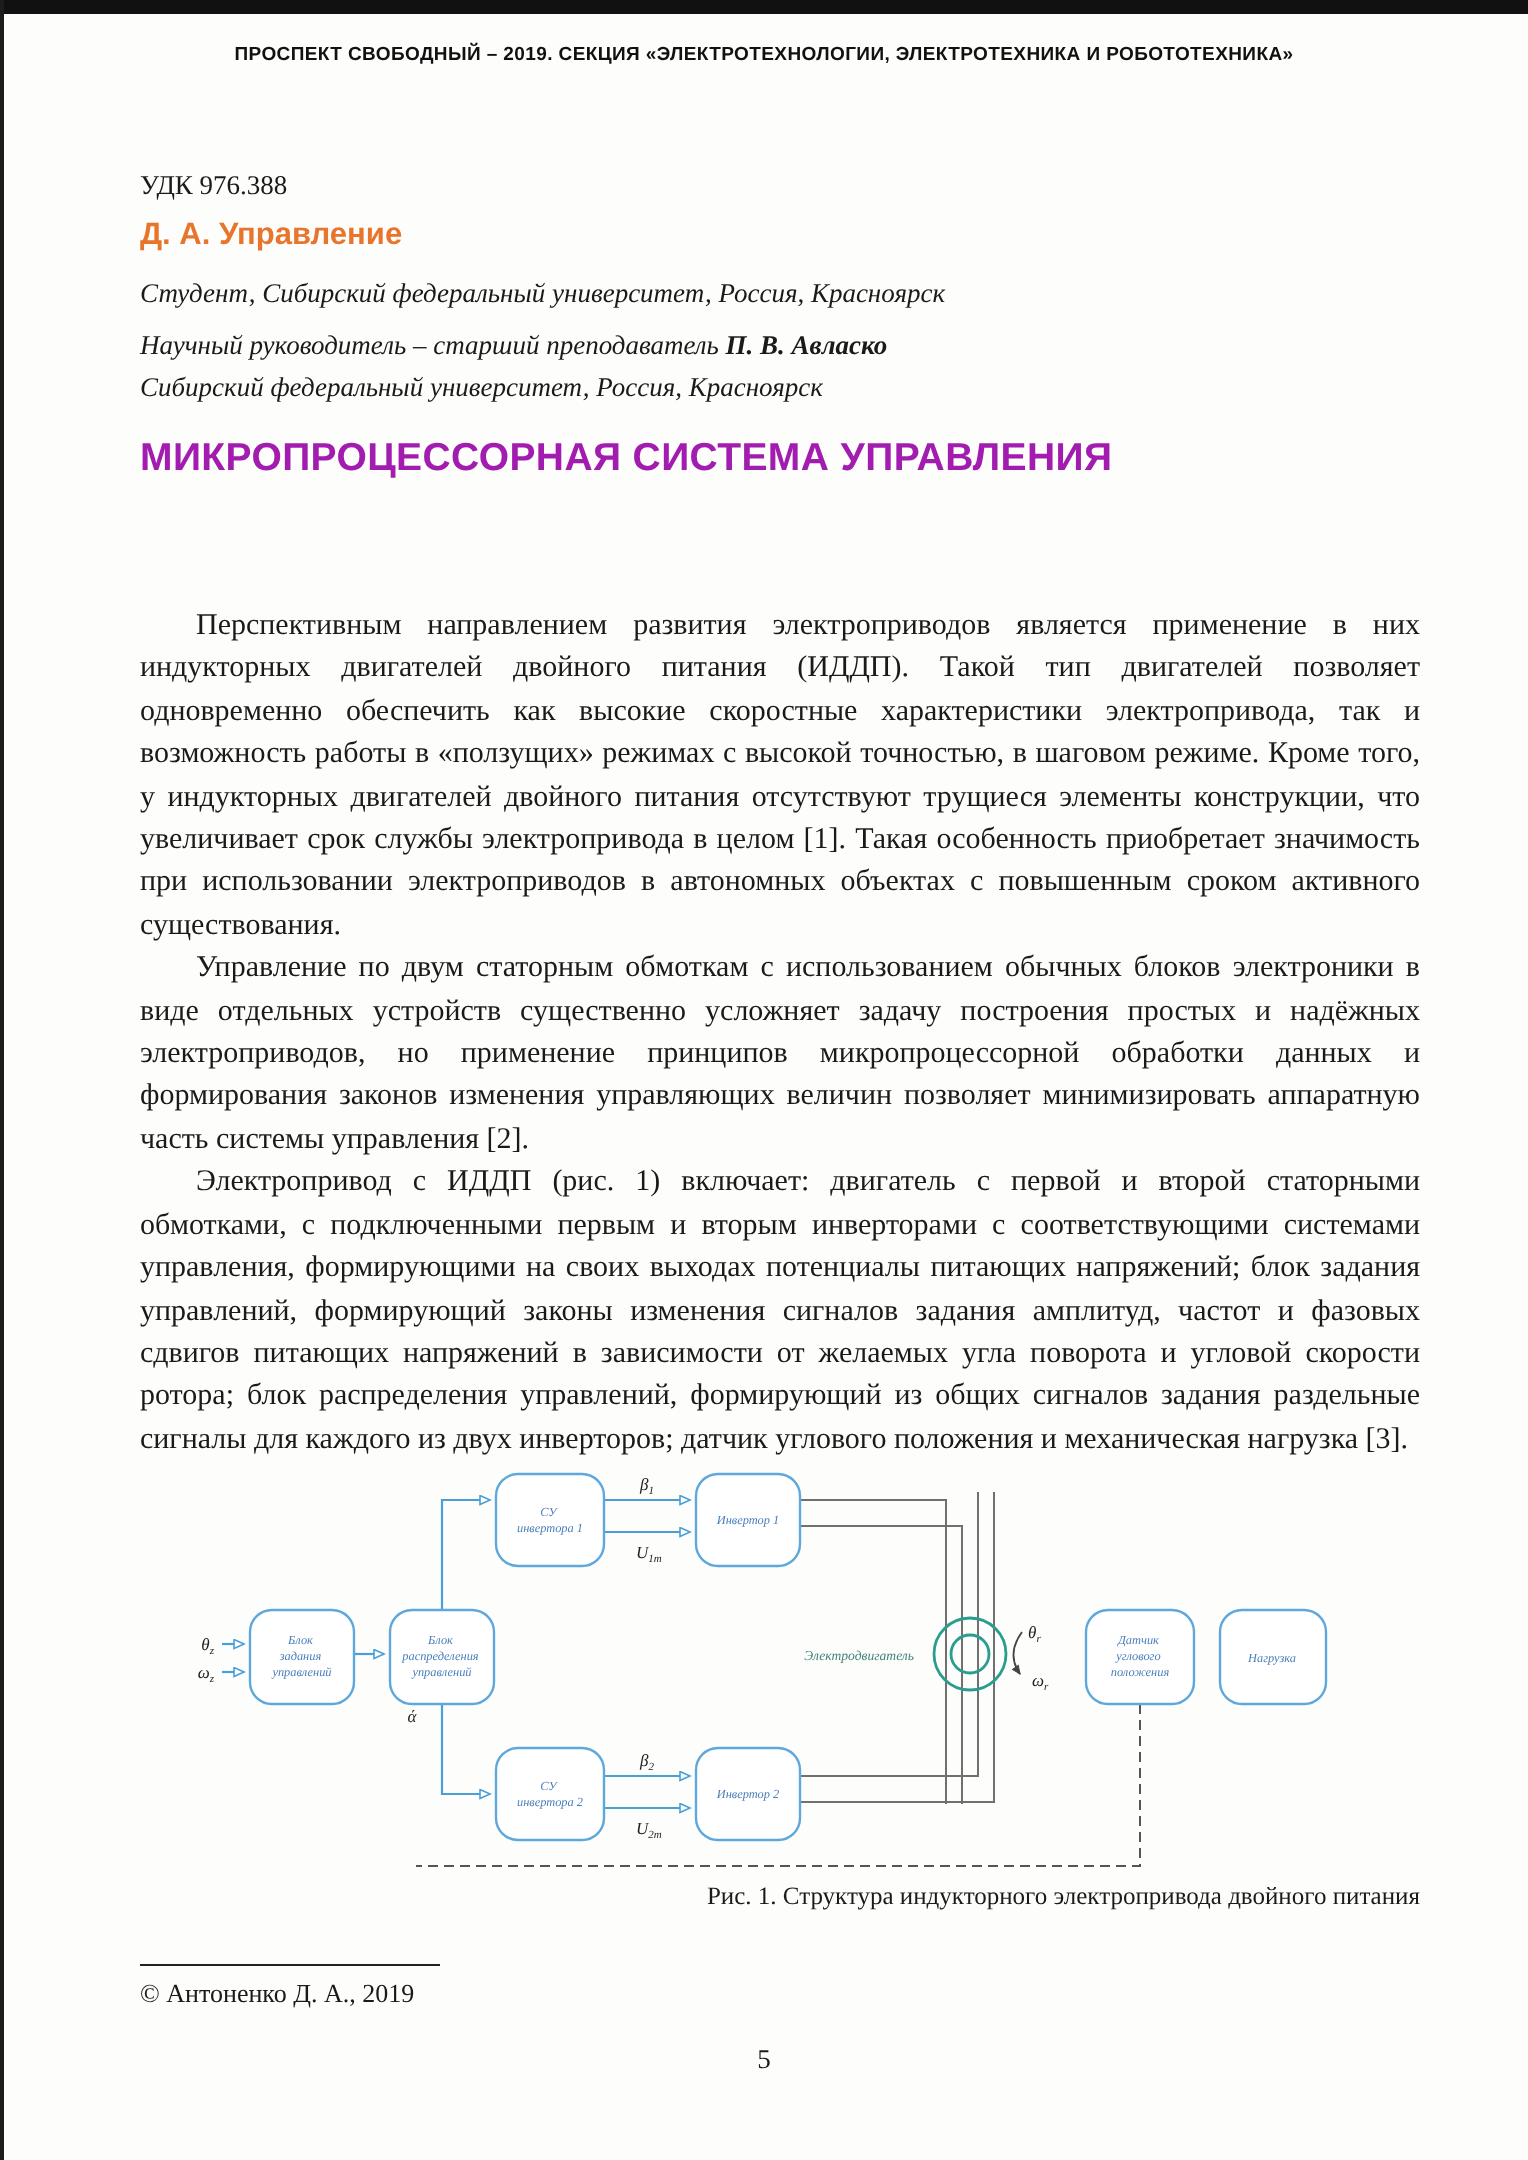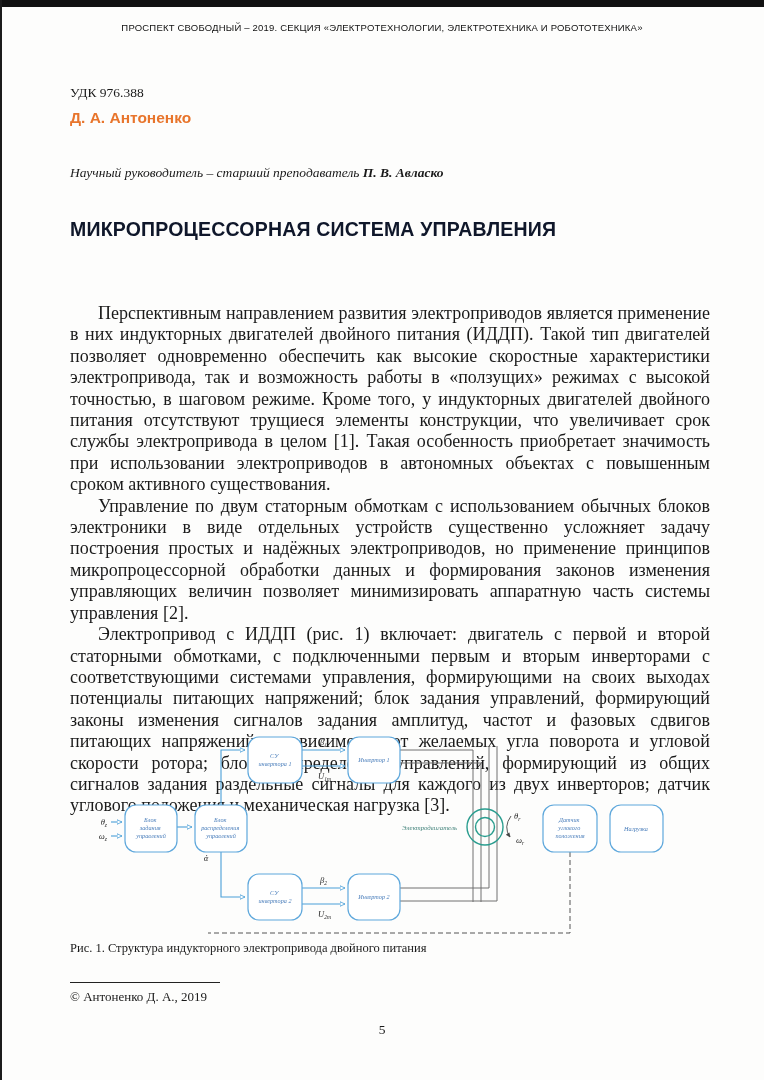--- a/index.html
+++ b/index.html
@@ -5,43 +5,43 @@
   html,body{margin:0;padding:0;background:#777;}
   .page{
     position:relative;width:764px;height:1080px;background:#fdfdfc;
     font-family:"Liberation Serif", serif;color:#1a1a1a;overflow:hidden;
     box-shadow:0 0 8px rgba(0,0,0,.5);
   }
   .scan-top{position:absolute;left:0;top:0;width:764px;height:7px;background:#111;}
   .scan-left{position:absolute;left:0;top:0;width:2px;height:1080px;background:#1c1c1c;}
   .running-header{
     position:absolute;left:0;top:22px;width:764px;text-align:center;
-    font-family:"Liberation Sans", sans-serif;font-weight:normal;font-size:9.5px;
+    font-family:"Liberation Sans", sans-serif;font-weight:bold;font-size:9.5px;
     letter-spacing:.2px;color:#111;
   }
   .udk{position:absolute;left:70px;top:85px;font-size:13.5px;}
   .author{
     position:absolute;left:70px;top:109px;
     font-family:"Liberation Sans", sans-serif;font-weight:bold;font-size:15.5px;
   }
   .affil{position:absolute;left:70px;font-style:italic;font-size:13.5px;}
   .affil b{font-style:italic;}
   .title{
     position:absolute;left:70px;top:217px;width:640px;
     font-family:"Liberation Sans", sans-serif;font-weight:bold;font-size:19.5px;
     line-height:25px;letter-spacing:.2px;
   }
   .body-text{
     position:absolute;left:70px;top:303px;width:640px;
-    font-size:18px;line-height:21.4px;text-align:justify;
+    font-size:15px;line-height:21.4px;text-align:justify;
   }
   .body-text p{margin:0;text-indent:28px;}
   .figure{position:absolute;left:95px;top:730px;width:580px;height:212px;}
   .caption{
-    position:absolute;left:70px;top:941px;width:640px;text-align:left;font-size:12.5px;font-family:Liberation Serif, serif;
+    position:absolute;left:70px;top:941px;width:640px;text-align:right;font-size:12.5px;font-family:Liberation Serif, serif;
   }
   .foot-rule{position:absolute;left:70px;top:982px;width:150px;border-top:1.5px solid #222;}
   .copyright{position:absolute;left:70px;top:989px;font-size:13px;}
   .page-number{position:absolute;left:0;top:1022px;width:764px;text-align:center;font-size:13.5px;}
 
   
   .dg-node-label{font-family:"Liberation Serif", serif;font-style:italic;font-size:6.2px;fill:#4a7ebb;text-anchor:middle;}
   .dg-sig{font-family:"Liberation Serif", serif;font-style:italic;font-size:8.5px;fill:#222;}
   .dg-sub{font-size:5.5px;}
   .dg-motor-label{font-family:"Liberation Serif", serif;font-style:italic;font-size:6.8px;fill:#43837b;text-anchor:end;}
@@ -50,27 +50,29 @@
 <body>
 
 <div class="page">
   <div class="scan-top"></div>
   <div class="scan-left"></div>
 
   <div class="running-header">ПРОСПЕКТ СВОБОДНЫЙ – 2019. СЕКЦИЯ «ЭЛЕКТРОТЕХНОЛОГИИ, ЭЛЕКТРОТЕХНИКА И РОБОТОТЕХНИКА»</div>
 
   <div class="udk">УДК 976.388</div>
 
-  <div class="author" style="color:#E8752C;">Д. А. Антоненко</div>
+  <div class="author" style="color:#E8752C;">Д. А. Управление</div>
 
+  <div class="affil" style="top:139px;">Студент, Сибирский федеральный университет, Россия, Красноярск</div>
 
   <div class="affil" style="top:165px;"><span>Научный руководитель – старший преподаватель </span><b>П. В. Авласко</b></div>
 
+  <div class="affil" style="top:186px;">Сибирский федеральный университет, Россия, Красноярск</div>
 
-  <div class="title" style="color:#0f172a;">
+  <div class="title" style="color:#a21caf;">
     <div>МИКРОПРОЦЕССОРНАЯ СИСТЕМА УПРАВЛЕНИЯ</div>
   </div>
 
   <div class="body-text">
     <p>Перспективным направлением развития электроприводов является применение в них индукторных двигателей двойного питания (ИДДП). Такой тип двигателей позволяет одновременно обеспечить как высокие скоростные характеристики электропривода, так и возможность работы в «ползущих» режимах с высокой точностью, в шаговом режиме. Кроме того, у индукторных двигателей двойного питания отсутствуют трущиеся элементы конструкции, что увеличивает срок службы электропривода в целом [1]. Такая особенность приобретает значимость при использовании электроприводов в автономных объектах с повышенным сроком активного существования.</p>
     <p>Управление по двум статорным обмоткам с использованием обычных блоков электроники в виде отдельных устройств существенно усложняет задачу построения простых и надёжных электроприводов, но применение принципов микропроцессорной обработки данных и формирования законов изменения управляющих величин позволяет минимизировать аппаратную часть системы управления [2].</p>
     <p>Электропривод с ИДДП (рис. 1) включает: двигатель с первой и второй статорными обмотками, с подключенными первым и вторым инверторами с соответствующими системами управления, формирующими на своих выходах потенциалы питающих напряжений; блок задания управлений, формирующий законы изменения сигналов задания амплитуд, частот и фазовых сдвигов питающих напряжений в зависимости от желаемых угла поворота и угловой скорости ротора; блок распределения управлений, формирующий из общих сигналов задания раздельные сигналы для каждого из двух инверторов; датчик углового положения и механическая нагрузка [3].</p>
   </div>
 
   <svg class="figure" viewBox="0 0 580 212">

